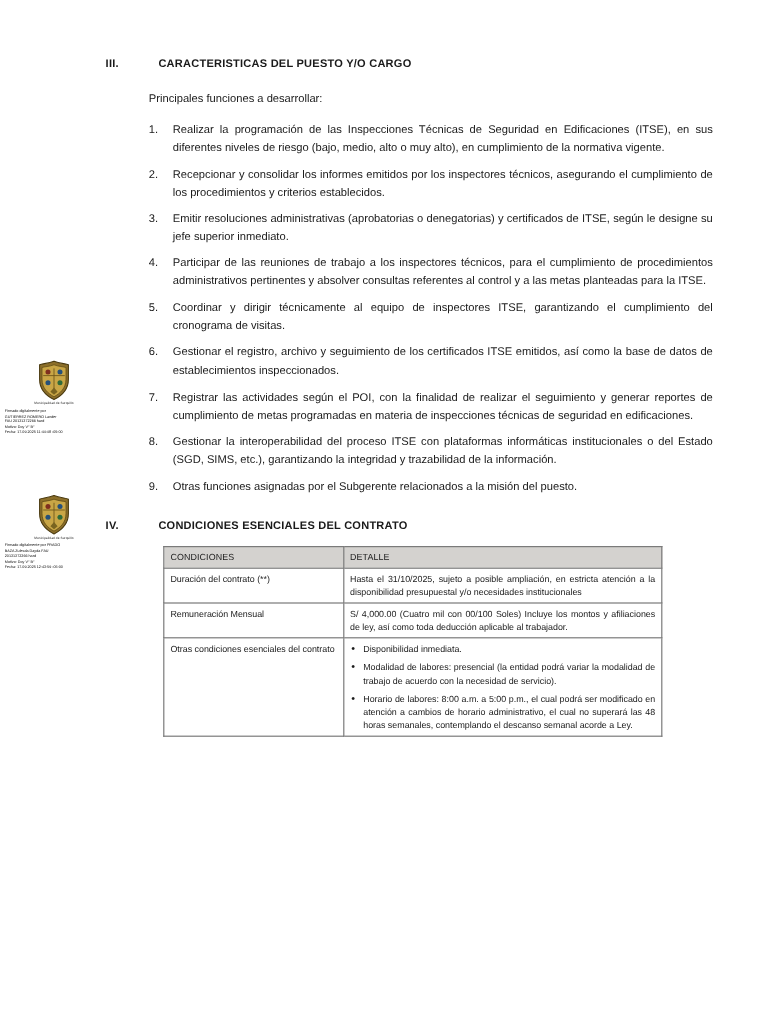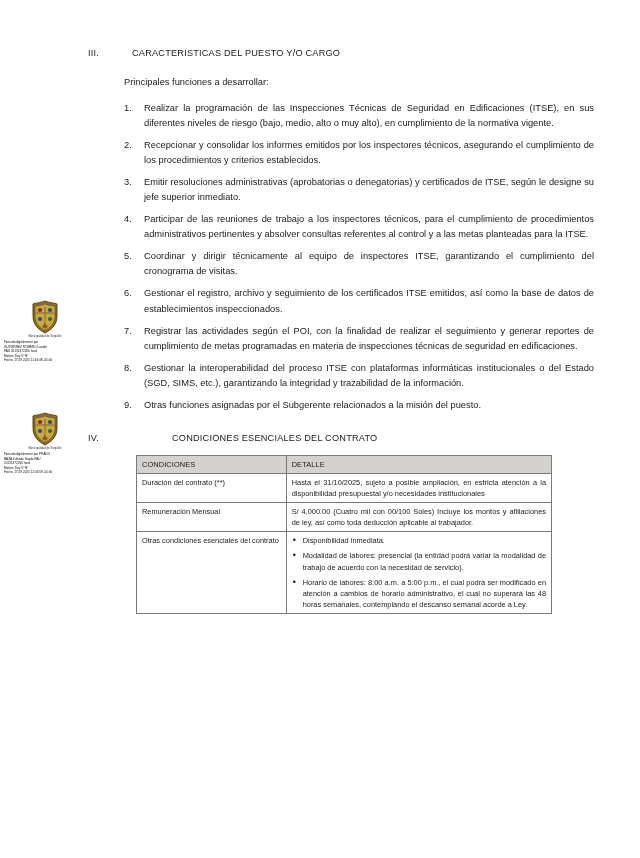--- a/index.html
+++ b/index.html
@@ -20,21 +20,21 @@
     position: relative;
     width: 640px;
     height: 858px;
     padding: 48px 36px 0 36px;
   }
 
   
   .section-head {
     display: flex;
     align-items: baseline;
-    font-weight: normal;
+    font-weight: bold;
     font-size: 9.2px;
     letter-spacing: 0.2px;
     margin-left: 52px;
   }
   .section-head .numeral {
     width: 44px;
     flex: 0 0 44px;
   }
   .section-head .stitle { }
 
@@ -196,21 +196,21 @@
     <li>
       <span class="num">8.</span>
       <span class="txt">Gestionar la interoperabilidad del proceso ITSE con plataformas informáticas institucionales o del Estado (SGD, SIMS, etc.), garantizando la integridad y trazabilidad de la información.</span>
     </li>
     <li>
       <span class="num">9.</span>
       <span class="txt">Otras funciones asignadas por el Subgerente relacionados a la misión del puesto.</span>
     </li>
   </ol>
 
-  <div class="section-head" style="margin-top:20px;gap:40px;">
+  <div class="section-head" style="margin-top:20px;">
     <span class="numeral">IV.</span>
     <span class="stitle">CONDICIONES ESENCIALES DEL CONTRATO</span>
   </div>
 
   <table class="conds">
     <thead>
       <tr>
         <th class="c1">CONDICIONES</th>
         <th class="c2">DETALLE</th>
       </tr>

